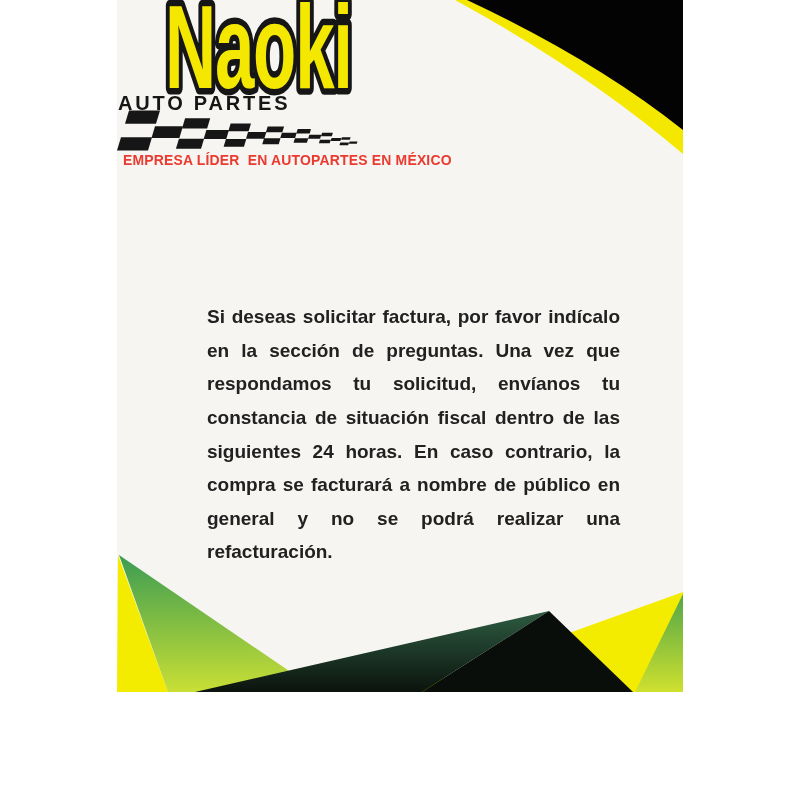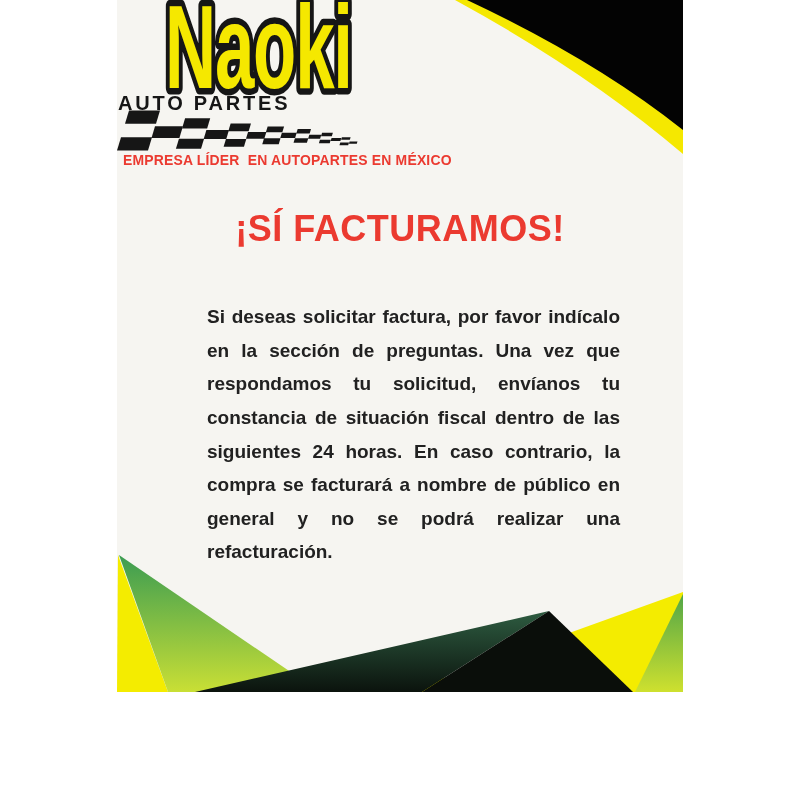--- a/index.html
+++ b/index.html
@@ -97,21 +97,20 @@
         <polygon points="192.30491082064074,24.68776005369667 204.31494597964075,24.68776005369667 203.1123147743204,28.696530738097863 191.10227961532038,28.696530738097863" fill="var(--outline-black,#161616)"></polygon>
         <polygon points="205.06659048296598,22.680177988367845 215.875622126066,22.680177988367845 214.82331982141068,26.18785233721889 204.01428817831066,26.18785233721889" fill="var(--outline-black,#161616)"></polygon>
         <polygon points="202.96198587365535,29.695526686069936 213.77101751675536,29.695526686069936 212.71871521210005,33.20320103492098 201.90968356900004,33.20320103492098" fill="var(--outline-black,#161616)"></polygon>
         <polygon points="214.56024424524685,27.968775789928582 224.28837272403686,27.968775789928582 223.36760820746346,31.037990845173244 213.63947972867345,31.037990845173244" fill="var(--outline-black,#161616)"></polygon>
         <polygon points="224.86385054689524,27.138967285261444 233.61916617780625,27.138967285261444 232.81349722580453,29.824530458600524 224.0581815948935,29.824530458600524" fill="var(--outline-black,#161616)"></polygon>
         <polygon points="223.2525126428918,32.510093631939604 232.0078282738028,32.510093631939604 231.20215932180108,35.19565680527869 222.44684369089006,35.19565680527869" fill="var(--outline-black,#161616)"></polygon>
         <polygon points="232.6120799878041,31.518472750206268 240.491864055624,31.518472750206268 239.7869037226225,33.868340526877965 231.90711965480259,33.868340526877965" fill="var(--outline-black,#161616)"></polygon>
       </svg>
     <div class="tagline">EMPRESA LÍDER  EN AUTOPARTES EN MÉXICO</div>
 
-    <h1 class="heading">¡SÍ FACTURAMOS!</h1>
     <p class="body-text">Si deseas solicitar factura, por favor indícalo en la sección de preguntas. Una vez que respondamos tu solicitud, envíanos tu constancia de situación fiscal dentro de las siguientes 24 horas. En caso contrario, la compra se facturará a nombre de público en general y no se podrá realizar una refacturación.</p>
 
     <svg class="bottom-deco" viewBox="0 0 566 145" preserveAspectRatio="none" aria-hidden="true">
       <defs>
         <linearGradient id="gradGreenL" x1="0" y1="0" x2="0" y2="1">
           <stop offset="0" stop-color="var(--deco-green-top,#3b9c52)"></stop>
           <stop offset="1" stop-color="var(--deco-green-bottom,#c9df35)"></stop>
         </linearGradient>
         <linearGradient id="gradGreenR" x1="0" y1="0" x2="0" y2="1">
           <stop offset="0" stop-color="var(--deco-green-top,#3b9c52)"></stop>

